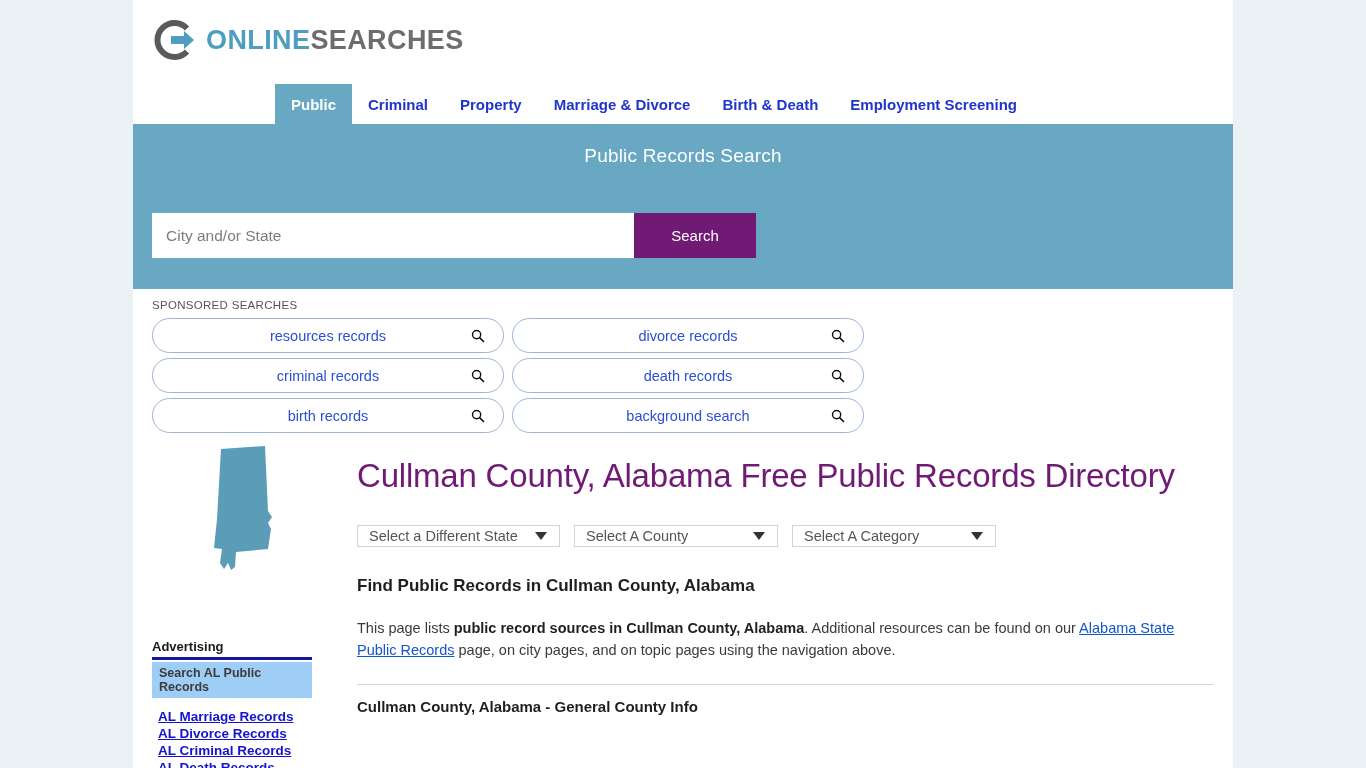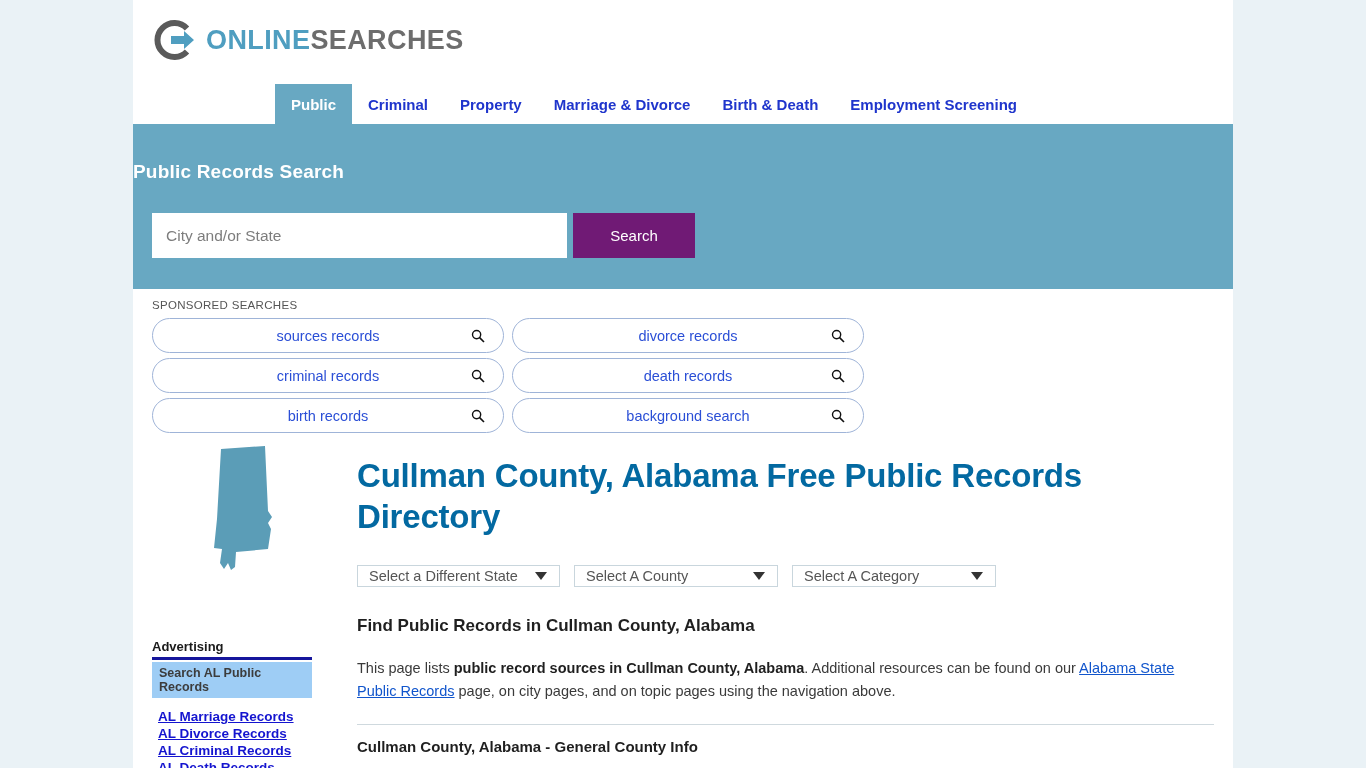--- a/index.html
+++ b/index.html
@@ -69,25 +69,25 @@
     color: #ffffff;
   }
 
   
   .banner {
     background: #68a8c2;
     height: 165px;
     position: relative;
   }
   .banner-title {
-    text-align: left;
+    text-align: center;
     color: #ffffff;
     font-size: 19px;
-    font-weight: bold;
-    padding-top: 37px;
+    font-weight: normal;
+    padding-top: 21px;
     letter-spacing: .2px;
   }
   .search-row {
     position: absolute;
     left: 19px;
     top: 89px;
     display: flex;
     align-items: stretch;
   }
   .search-field {
@@ -95,21 +95,21 @@
     background: #ffffff;
     border: none;
     outline: none;
     font-size: 15.5px;
     color: #333;
     padding: 0 14px;
     font-family: "Liberation Sans", sans-serif;
   }
   .search-field::placeholder { color: #7d7d7d; }
   #name-field { width: 467px; margin-right: 6px; }
-  #city-field { width: 415px; margin-right: 6px; }
+  #city-field { width: 482px; }
   .search-btn {
     width: 122px;
     height: 45px;
     background: #701a75;
     color: #ffffff;
     border: none;
     font-size: 15px;
     font-family: "Liberation Sans", sans-serif;
     cursor: pointer;
   }
@@ -194,22 +194,22 @@
     color: #1414cf;
     text-decoration: underline;
     padding: 1px 0 1px 6px;
     white-space: nowrap;
     cursor: pointer;
   }
 
   
   h1.page-title {
     font-size: 33px;
-    font-weight: bold;
-    color: #0369a1;
+    font-weight: normal;
+    color: #701a75;
     line-height: 1.23;
     margin: 13px 0 0 0;
     letter-spacing: -.2px;
     max-width: 830px;
   }
   .selects {
     display: flex;
     gap: 14px;
     margin-top: 28px;
   }
@@ -302,21 +302,21 @@
       <input id="city-field" class="search-field" type="text" placeholder="City and/or State" style="">
       <button class="search-btn">Search</button>
     </div>
   </div>
 
   <div class="sponsored">
     <div class="sponsored-label">SPONSORED SEARCHES</div>
     <div class="pill-grid">
 
       <div class="pill">
-        <span class="pill-label">sources records</span>
+        <span class="pill-label">resources records</span>
         <span class="pill-icon">
           <svg viewBox="0 0 14 14" xmlns="http://www.w3.org/2000/svg">
               <circle cx="5.6" cy="5.6" r="4.1" fill="none" stroke="#111" stroke-width="1.4"></circle>
               <line x1="8.6" y1="8.6" x2="13" y2="13" stroke="#111" stroke-width="1.6"></line>
             </svg>
         </span>
       </div>
 
       <div class="pill">
         <span class="pill-label">divorce records</span>

